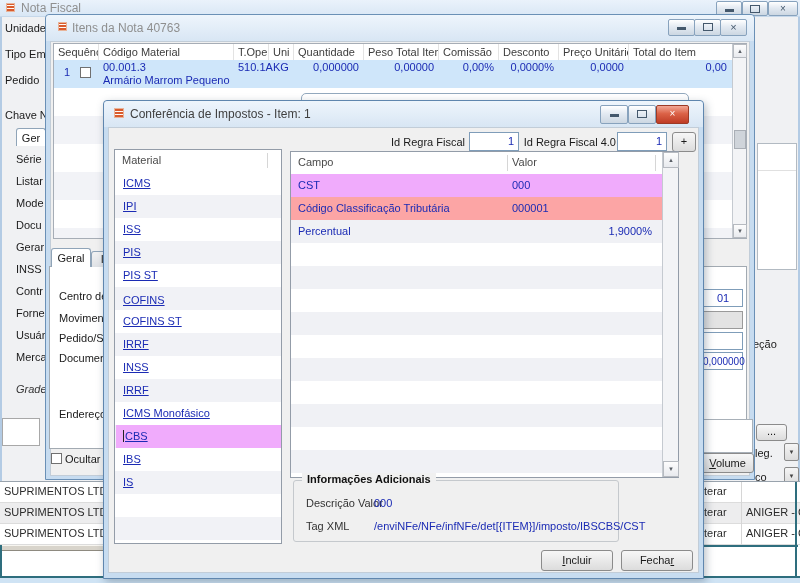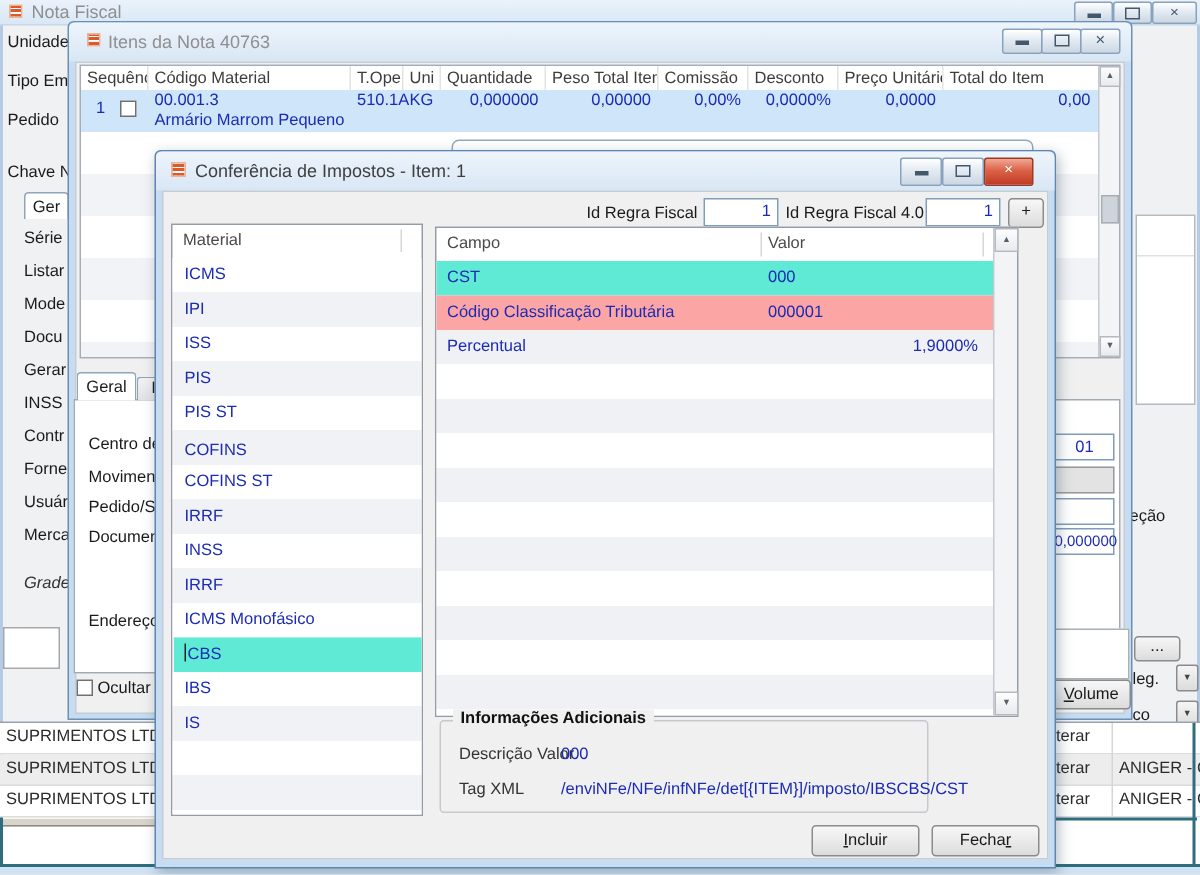--- a/index.html
+++ b/index.html
@@ -29,22 +29,22 @@
   
   .inp{position:absolute;border:1px solid #7f9db9;background:#fff;color:#1b2bb4;
     text-align:right;padding:2px 4px;box-sizing:border-box;font-size:11px;}
   .inp.lft{text-align:center;}
   .btn{position:absolute;border:1px solid #8b8b8b;border-radius:3px;text-align:center;
     background:linear-gradient(#f7f7f7,#ebebeb 45%,#dcdcdc);color:#1a1a1a;font-size:11px;
     box-sizing:border-box;padding-top:3px;}
   .cb{position:absolute;width:11px;height:11px;background:#fff;border:1px solid #707070;box-sizing:border-box;}
   
   .panel{position:absolute;background:#fff;border:1px solid #98a2ad;box-sizing:border-box;}
-  .lrow{position:absolute;left:1px;height:23px;line-height:23px;padding-left:7px;color:#1b2bb4;white-space:nowrap;overflow:hidden;}
-  .sel{background:#5eead4;}
+  .lrow{position:absolute;left:1px;height:23px;line-height:23px;padding-left:7px;color:#1b2bb4;white-space:nowrap;overflow:hidden;text-decoration:underline;}
+  .sel{background:#f0abfc;}
   .caret{display:inline-block;width:1px;height:12px;background:#222;vertical-align:-2px;margin-right:1px;}
   .grid10{display:grid;grid-template-columns:45px 135px 35px 25px 70px 75px 60px 60px 70px 103px;}
   .hcell{border-right:1px solid #e3e3e3;padding:2px 0 0 4px;color:#3d3d3d;white-space:nowrap;overflow:hidden;}
   .ncell{text-align:right;padding-right:5px;color:#1b2bb4;white-space:nowrap;}
   .lcell{padding-left:4px;color:#1b2bb4;white-space:nowrap;}
   .scroll{position:absolute;background:#f3f4f6;border-left:1px solid #c5cad0;box-sizing:border-box;}
   .sarr{position:absolute;background:linear-gradient(#fdfdfd,#e8eaee);border:1px solid #b6bac0;
     color:#5a5f66;font-size:6px;text-align:center;line-height:12px;box-sizing:border-box;}
   .thumb{position:absolute;background:#cfd4da;border:1px solid #a9aeb5;box-sizing:border-box;}
   .tab{position:absolute;background:#fff;border:1px solid #8fa4b8;border-bottom:none;

